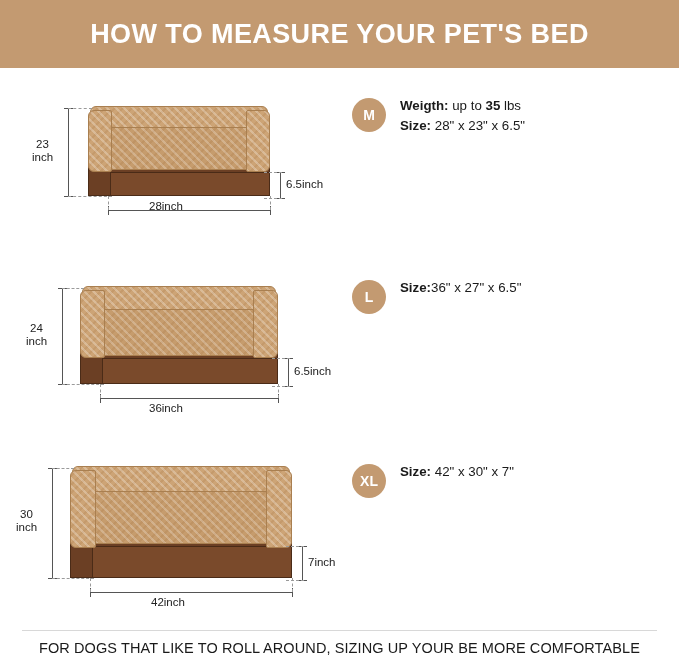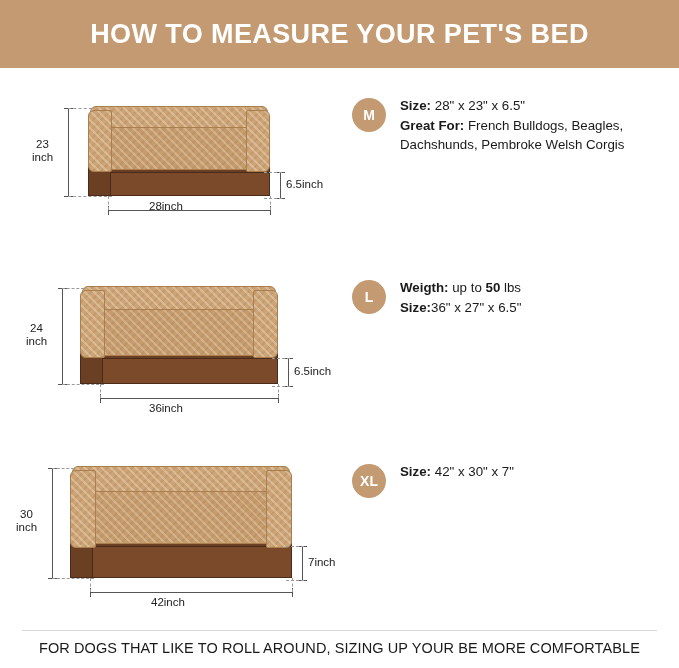--- a/index.html
+++ b/index.html
@@ -218,26 +218,26 @@
     <div class="tick-v" style="left:252px; top:126px;"></div>
     <div class="guide-v" style="left:90px; top:116px; height:14px;"></div>
     <div class="guide-v" style="left:252px; top:116px; height:14px;"></div>
     <div class="dim-label center" style="left:131px; top:120px; width:80px;">28inch</div>
   </div>
 
   <div class="spec">
     <div class="badge">M</div>
     <div class="spec-text">
       <div class="spec-line">
+        <span class="lbl">Weigth:</span>
+        <span>up to </span><span class="bold">35</span><span> lbs</span>
+      </div>
+      <div class="spec-line">
         <span class="lbl">Size:</span>
         <span>28" x 23" x 6.5"</span>
-      </div>
-      <div class="spec-line">
-        <span class="lbl">Great For:</span>
-        <span>French Bulldogs, Beagles, Dachshunds, Pembroke Welsh Corgis</span>
       </div>
     </div>
   </div>
 </div>
 
 <div class="row row-l">
 
   <div class="diagram">
     <div class="bed">
       <div class="bed-base" style="left:62px; top:62px; width:198px; height:60px;"></div>
@@ -268,24 +268,20 @@
     <div class="tick-v" style="left:260px; top:132px;"></div>
     <div class="guide-v" style="left:82px; top:122px; height:14px;"></div>
     <div class="guide-v" style="left:260px; top:122px; height:14px;"></div>
     <div class="dim-label center" style="left:131px; top:140px; width:80px;">36inch</div>
   </div>
 
   <div class="spec">
     <div class="badge">L</div>
     <div class="spec-text">
       <div class="spec-line">
-        <span class="lbl">Weigth:</span>
-        <span>up to </span><span class="bold">50</span><span> lbs</span>
-      </div>
-      <div class="spec-line">
         <span class="lbl">Size:</span><span>36" x 27" x 6.5"</span>
       </div>
     </div>
   </div>
 </div>
 
 <div class="row row-xl">
 
   <div class="diagram">
     <div class="bed">

